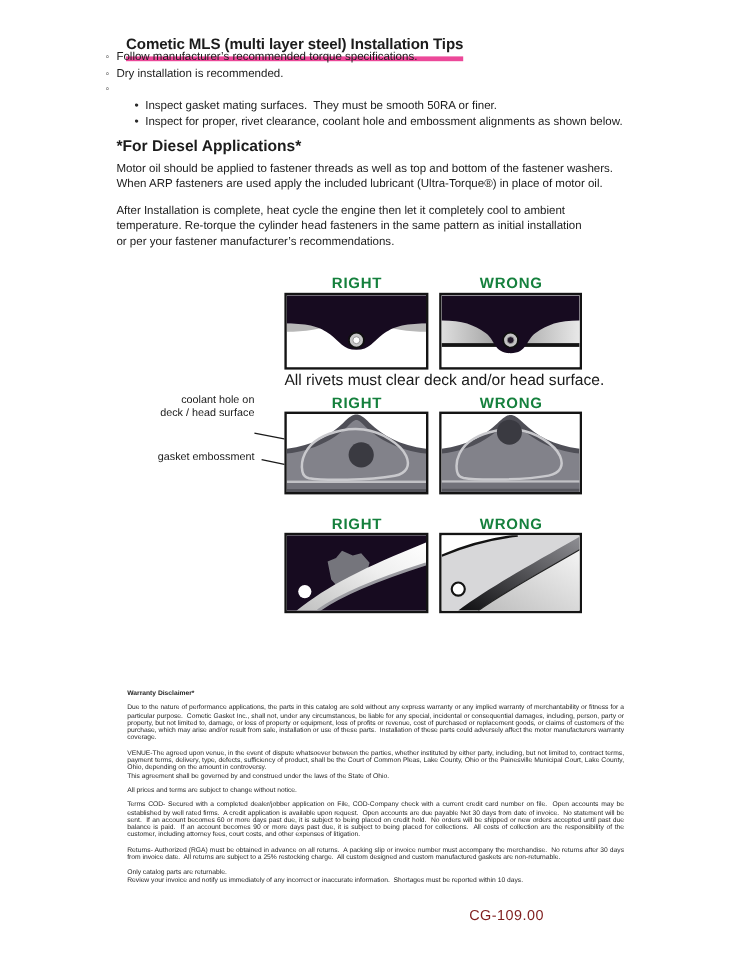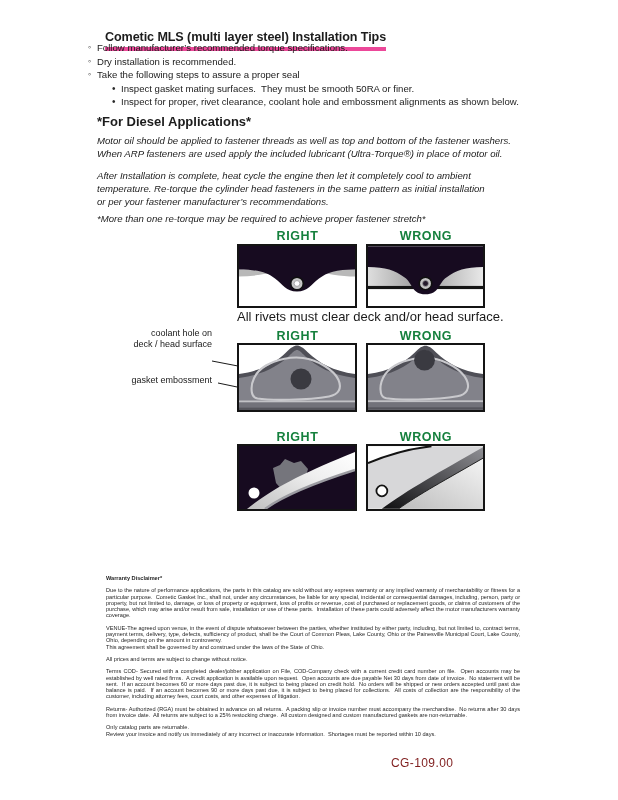--- a/index.html
+++ b/index.html
@@ -17,21 +17,21 @@
   
   #tips{left:88px;top:41px;width:448px;font-size:9.6px;line-height:13.5px;}
   .bullet-line{display:flex;}
   .bullet-line .marker{width:9px;flex:0 0 9px;font-size:9px;color:#2a2a2a;}
   .bullet-line.sub{margin-left:24px;}
   .bullet-line.sub .marker{font-size:10px;}
   .bullet-line .btext{white-space:pre-wrap;}
   
   #diesel{left:97px;top:115px;width:430px;font-size:9.6px;line-height:13px;}
   #diesel h2{font-size:13px;font-weight:bold;margin:0 0 6px 0;}
-  #diesel p{margin:0;white-space:pre-line;font-style:italic;}
+  #diesel p{margin:0;white-space:pre-line;}
   #diesel p.p1{margin-bottom:9px;}
   #diesel p.p2{margin-bottom:4px;}
   
   .fig-label{width:121px;text-align:center;font-size:12.5px;font-weight:bold;letter-spacing:0.6px;color:#15803d;}
   .fig-box{border:2.5px solid #141414;background:#fff;}
   .fig-box svg{display:block;width:100%;height:100%;}
   .fig-caption{font-size:13px;font-weight:normal;white-space:pre-line;line-height:11.5px;color:#1a1a1a;}
   .annot{font-size:9px;line-height:11px;text-align:right;white-space:pre-line;color:#1a1a1a;}
   
   #disclaimer{left:106px;top:575px;width:414px;font-size:5.6px;line-height:6.3px;color:#262626;text-align:justify;}
@@ -51,40 +51,38 @@
     <div class="bullet-line">
       <span class="marker">◦</span>
       <span class="btext">Follow manufacturer’s recommended torque specifications.</span>
     </div>
     <div class="bullet-line">
       <span class="marker">◦</span>
       <span class="btext">Dry installation is recommended.</span>
     </div>
     <div class="bullet-line">
       <span class="marker">◦</span>
-      <span class="btext">Take the following steps to assure a proper seal</span>
     </div>
     <div class="bullet-line sub">
       <span class="marker">•</span>
       <span class="btext">Inspect gasket mating surfaces.  They must be smooth 50RA or finer.</span>
     </div>
     <div class="bullet-line sub">
       <span class="marker">•</span>
       <span class="btext">Inspect for proper, rivet clearance, coolant hole and embossment alignments as shown below.</span>
     </div>
   </div>
 
   <div id="diesel" class="abs">
     <h2>*For Diesel Applications*</h2>
     <p class="p1">Motor oil should be applied to fastener threads as well as top and bottom of the fastener washers.
 When ARP fasteners are used apply the included lubricant (Ultra-Torque®) in place of motor oil.</p>
     <p class="p2">After Installation is complete, heat cycle the engine then let it completely cool to ambient
 temperature. Re-torque the cylinder head fasteners in the same pattern as initial installation
 or per your fastener manufacturer’s recommendations.</p>
-    <p class="p3">*More than one re-torque may be required to achieve proper fastener stretch*</p>
   </div>
 
   <div class="abs fig-label" style="left:237px;top:229px;">RIGHT</div>
   <div class="abs fig-label" style="left:366px;top:229px;width:120px;">WRONG</div>
 
   <div class="abs fig-box" style="left:237px;top:244px;width:116px;height:60px;">
     <svg viewBox="0 0 116 60">
       <rect width="116" height="60" fill="#ffffff"></rect>
       <path d="M0,23.5 H42 C30,28 14,30.5 0,30.5 Z" fill="#b8b8b8"></path>
       <path d="M116,23.5 H74 C86,28 102,30.5 116,30.5 Z" fill="#b8b8b8"></path>

